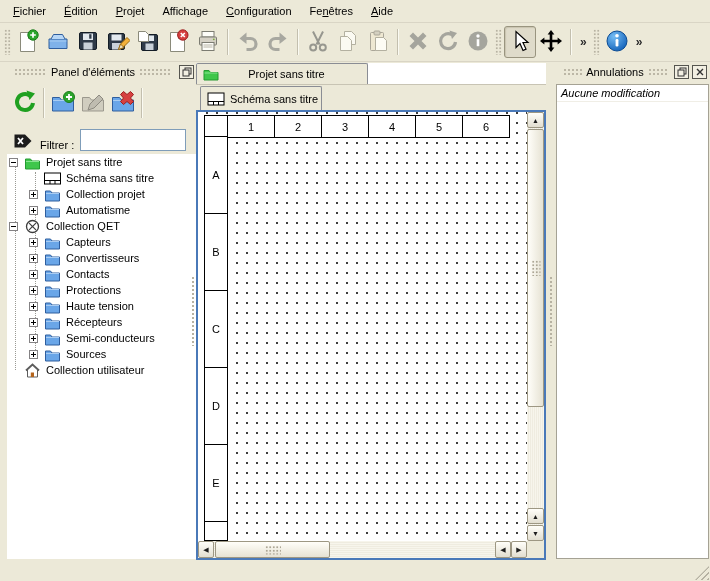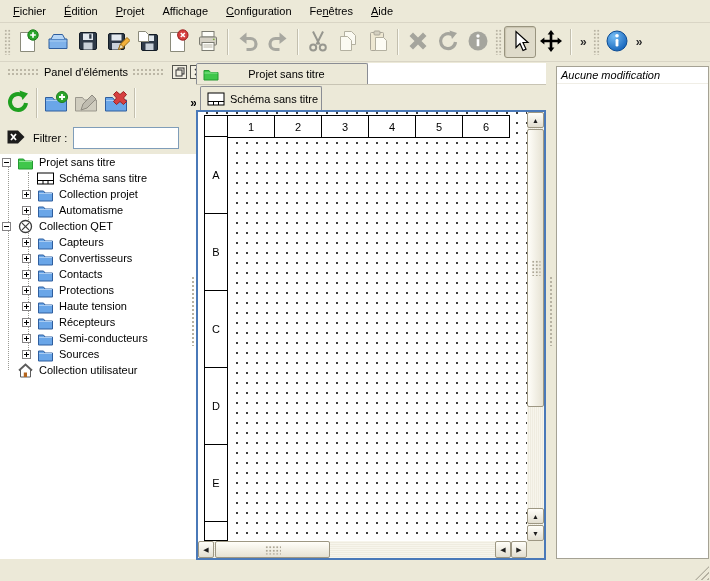--- a/index.html
+++ b/index.html
@@ -15,36 +15,36 @@
            padding-left:2px;border-bottom:1px solid #d9d5c5;}
   .tb-handle{width:7px;height:26px;margin:0 2px;
      background-image:radial-gradient(circle,#b7b2a2 1px,rgba(0,0,0,0) 1.2px);background-size:3.5px 3.5px;}
   .tb-btn{width:30px;height:30px;display:flex;align-items:center;justify-content:center;}
   .tb-btn svg{width:24px;height:24px;}
   .tb-btn.pressed{border:1px solid #99947f;border-radius:3px;background:#dfdbca;box-shadow:inset 1px 1px 1px #c9c4b0;}
   .tb-sep{width:1px;height:26px;background:#c3bfae;border-right:1px solid #fafaf2;margin:0 4px;}
   .tb-overflow{padding:0 4px;font-weight:bold;color:#2b2b2b;font-size:12px;}
   
   .dock{position:absolute;top:63px;height:496px;display:flex;flex-direction:column;}
-  #left-dock{left:0;width:208px;}
+  #left-dock{left:7px;width:208px;}
   #right-dock{left:556px;width:154px;}
   .dock-header{height:18px;display:flex;align-items:center;padding:0 3px;}
   .dock-tex{flex:1;height:8px;margin:0 4px;
      background-image:radial-gradient(circle,#bcb7a6 1px,rgba(0,0,0,0) 1.2px);background-size:4px 4px;}
   .dock-title{white-space:nowrap;}
   .dock-btn{width:13px;height:12px;border:1px solid #55554f;background:#f2efe2;margin-left:3px;
             display:flex;align-items:center;justify-content:center;}
   
   #lp-toolbar{height:44px;display:flex;align-items:center;padding:0 3px;}
   .lp-btn{width:30px;height:30px;display:flex;align-items:center;justify-content:center;}
   .lp-btn svg{width:26px;height:26px;}
   .lp-sep{width:1px;height:30px;background:#c3bfae;border-right:1px solid #fafaf2;margin:0 3px;}
   #lp-overflow{margin-left:auto;margin-right:8px;font-weight:bold;font-size:12px;}
   
-  #filter-row{height:26px;display:flex;align-items:center;padding:0 6px;}
+  #filter-row{height:26px;display:flex;align-items:flex-end;padding:0 6px;}
   #filter-row svg{width:20px;height:16px;margin-right:7px;}
   #filter-label{margin-right:6px;}
   #filter-input{width:98px;height:18px;border:1px solid #7f9db9;background:#fff;font:inherit;padding:1px 3px;}
   
   #tree{flex:1;background:#fff;position:relative;overflow:hidden;margin-top:3px;}
   .guide{position:absolute;width:0;border-left:1px dotted #9a9a94;}
   .tree-row{height:16px;display:flex;align-items:center;position:relative;}
   .tree-row.d0{padding-left:2px;}
   .tree-row.d1{padding-left:22px;}
   .exp{width:9px;height:9px;box-sizing:border-box;border:1px solid #848284;background:#fff;
@@ -539,20 +539,36 @@
         <div class="sbtn left1">◀</div>
         <div id="hthumb"></div>
         <div class="sbtn left2">◀</div>
         <div class="sbtn right">▶</div>
       </div>
       <div id="sv-corner"></div>
     </div>
   </div>
 
   <div id="right-dock" class="dock">
+    <div class="dock-header">
+      <div class="dock-tex"></div>
+      <div class="dock-title">Annulations</div>
+      <div class="dock-tex"></div>
+      <div class="dock-btn">
+          <svg width="10" height="10" viewBox="0 0 10 10">
+            <rect x="3" y="1" width="6" height="6" fill="none" stroke="#333"></rect>
+            <rect x="1" y="3" width="6" height="6" fill="#f2efe2" stroke="#333"></rect>
+          </svg>
+        </div>
+      <div class="dock-btn">
+          <svg width="10" height="10" viewBox="0 0 10 10">
+            <path d="M2 2l6 6M8 2L2 8" stroke="#333" stroke-width="1.4"></path>
+          </svg>
+        </div>
+    </div>
     <div id="undo-list">
         <div class="undo-item">Aucune modification</div>
       </div>
   </div>
 
   <div id="statusbar">
     <div id="sizegrip"></div>
   </div>
 
 </div>

